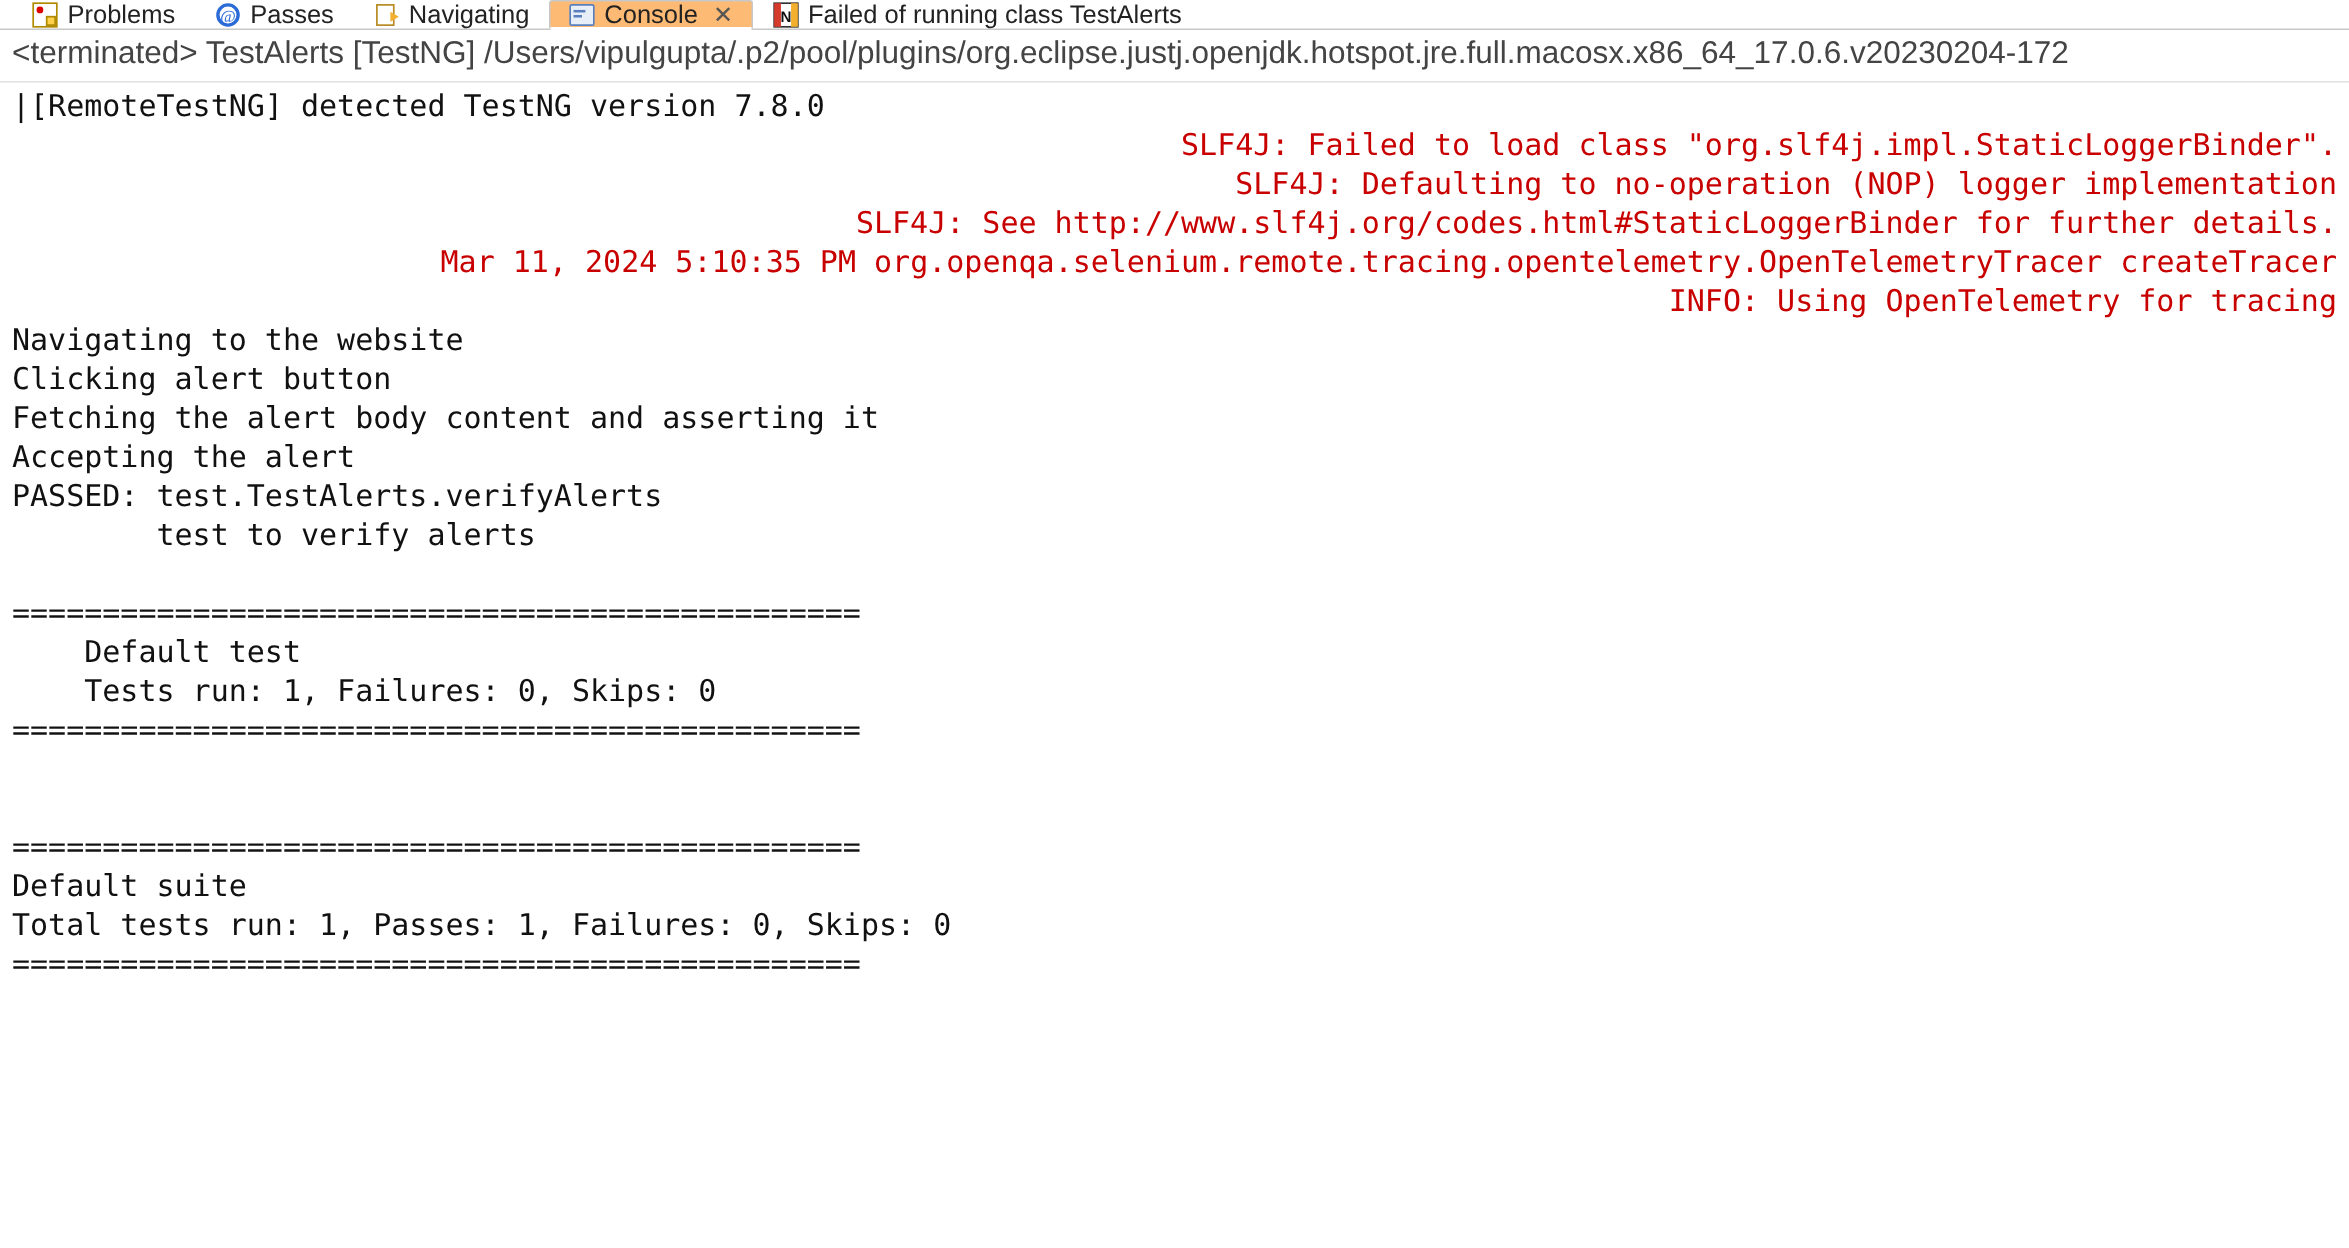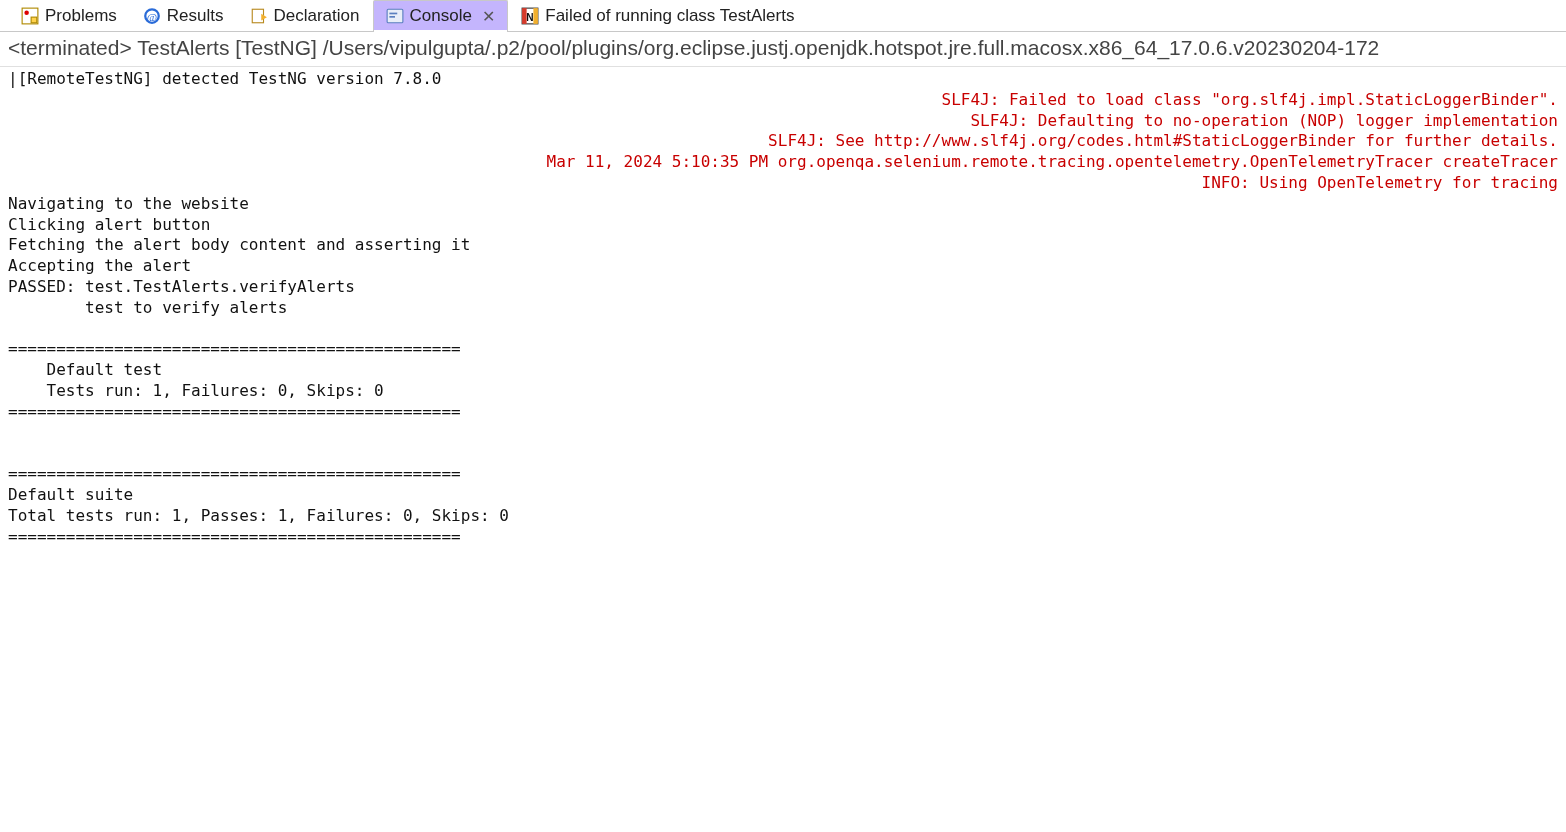--- a/index.html
+++ b/index.html
@@ -7,21 +7,21 @@
   font-family: -apple-system, BlinkMacSystemFont, "Segoe UI", sans-serif;
   font-size: 14px;
   background: #fff;
   width: 1566px;
   height: 832px;
   overflow: hidden;
 }
 .tabbar {
   display: flex;
   align-items: stretch;
-  height: 32px;
+  height: 20px;
   border-bottom: 1px solid #c8c8c8;
   background: #fff;
   padding-left: 8px;
 }
 .tab {
   display: flex;
   align-items: center;
   gap: 6px;
   padding: 0 12px;
   border: 1px solid transparent;
@@ -29,42 +29,42 @@
   color: #222;
   font-size: 17px;
   cursor: pointer;
   user-select: none;
   white-space: nowrap;
 }
 .tab.active {
   border-color: #c8c8c8;
   border-top-left-radius: 2px;
   border-top-right-radius: 2px;
-  background: #c4b5fd;
+  background: #fdba74;
   position: relative;
 }
 .tab.active::after {
   content:"";
   position:absolute;
   left:0; right:0; bottom:-1px;
   height:2px; background:#fff;
 }
 .tab .icon { width:18px; height:18px; display:inline-flex; align-items:center; justify-content:center; }
 .close-x { font-size:16px; color:#555; margin-left:4px; }
 .subheader {
   padding: 4px 8px 6px 8px;
   font-size: 21px;
   color:#444;
   border-bottom: 1px solid #e0e0e0;
   white-space: nowrap;
   overflow: hidden;
 }
 .console {
   font-family: Menlo, Monaco, Consolas, monospace;
-  font-size: 16px;
+  font-size: 20px;
   line-height: 1.3;
   padding: 2px 8px;
   white-space: pre;
   color:#111;
   overflow-x: hidden;
 }
 .console .err { color:#c80000;text-align:right; }
 </style>
 </head>
 <body>
@@ -80,30 +80,30 @@
     </span>
     <span>Problems</span>
   </div>
   <div class="tab">
     <span class="icon">
       <svg viewBox="0 0 16 16" width="18" height="18">
           <circle cx="8" cy="8" r="6" fill="none" stroke="#2a6bd8" stroke-width="2"></circle>
           <text x="8" y="12" text-anchor="middle" font-size="10" font-family="serif" fill="#2a6bd8">@</text>
         </svg>
     </span>
-    <span>Results</span>
+    <span>Passes</span>
   </div>
   <div class="tab">
     <span class="icon">
       <svg viewBox="0 0 16 16" width="18" height="18">
           <rect x="2" y="2" width="10" height="12" fill="#fff" stroke="#b88a20"></rect>
           <path d="M10 6 L15 9 L10 12 Z" fill="#f2b02e"></path>
         </svg>
     </span>
-    <span>Declaration</span>
+    <span>Navigating</span>
   </div>
   <div class="tab active">
     <span class="icon">
       <svg viewBox="0 0 16 16" width="18" height="18">
           <rect x="1" y="2" width="14" height="12" rx="1" fill="#e8eef8" stroke="#5a7fbf"></rect>
           <rect x="3" y="5" width="7" height="1.5" fill="#5a7fbf"></rect>
           <rect x="3" y="8" width="5" height="1.5" fill="#5a7fbf"></rect>
         </svg>
     </span>
     <span>Console</span>

